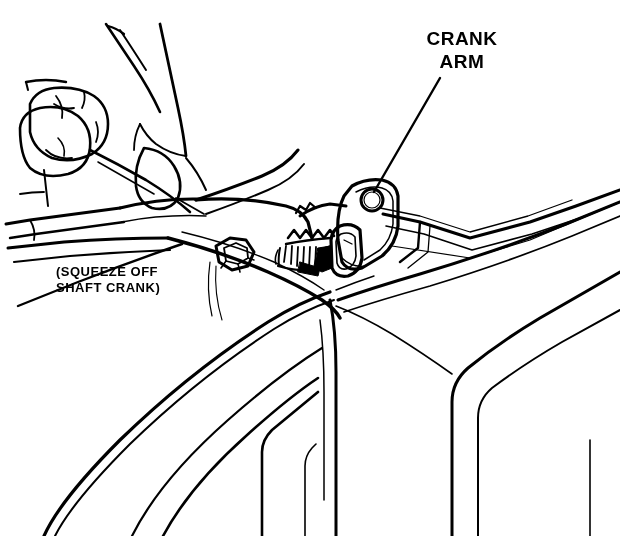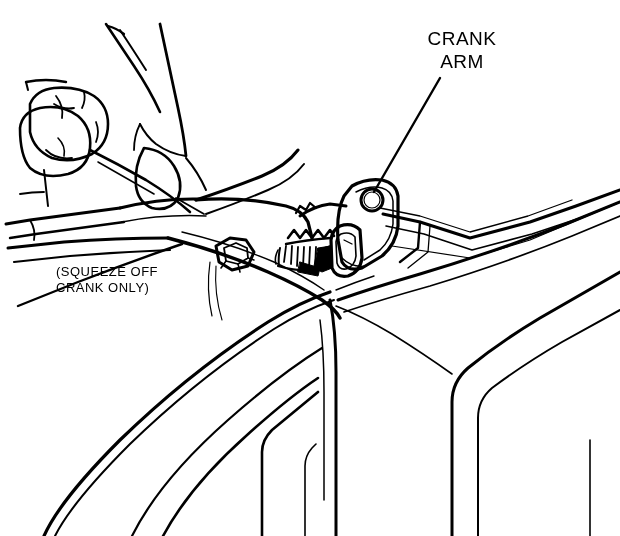--- a/index.html
+++ b/index.html
@@ -19,21 +19,21 @@
     position: absolute;
     left: 0;
     top: 0;
     width: 620px;
     height: 536px;
   }
   .label {
     position: absolute;
     color: #000000;
     font-family: "Liberation Sans", sans-serif;
-    font-weight: 400;
+    font-weight: 700;
     letter-spacing: 0.5px;
     white-space: pre;
     line-height: 1.22;
     user-select: none;
   }
   #label-crank-arm {
     left: 410px;
     top: 27px;
     width: 104px;
     text-align: center;
@@ -224,15 +224,15 @@
 
       <g>
         <line x1="440" y1="78" x2="374" y2="192" stroke-width="2.4"></line>
       </g>
 
     </g>
   </svg>
 
   <div class="label" id="label-crank-arm"><span>CRANK</span><br><span>ARM</span></div>
 
-  <div class="label" id="label-squeeze-note"><span>(SQUEEZE OFF</span><br><span>CRANK ONLY)</span></div>
+  <div class="label" id="label-squeeze-note"><span>(SQUEEZE OFF</span><br><span>SHAFT CRANK)</span></div>
 
 </div>
 
 </body></html>

